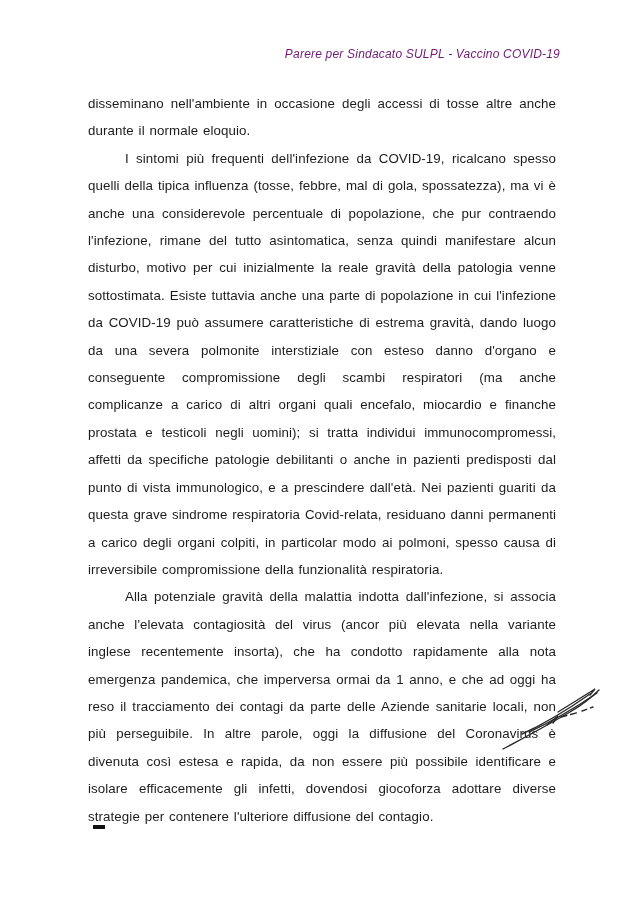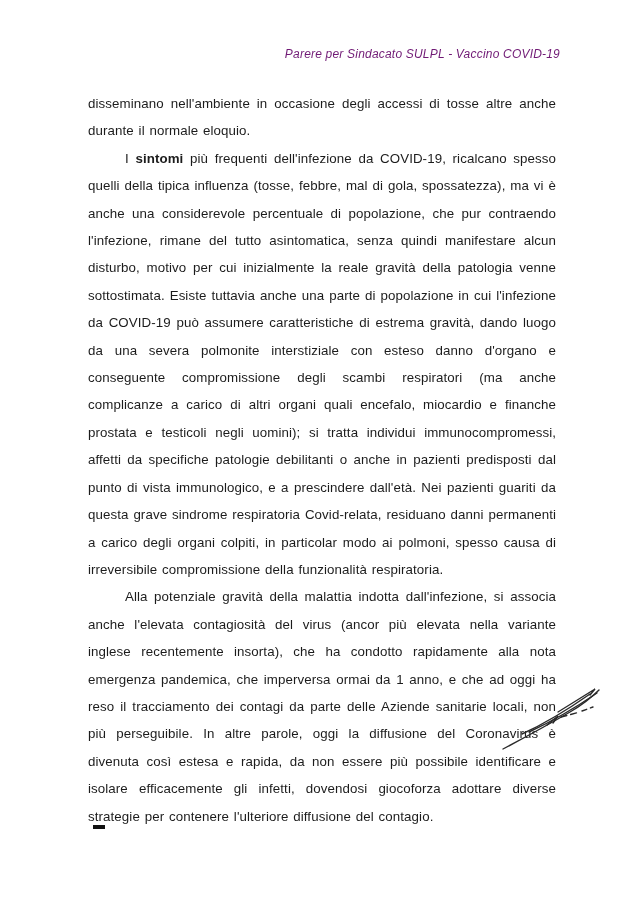--- a/index.html
+++ b/index.html
@@ -39,21 +39,21 @@
     letter-spacing: 0.1px;
     word-spacing: 1px;
   }
   .para {
     margin: 0;
   }
   .para.indent {
     text-indent: 37px;
   }
   .para b {
-    font-weight: bold;
+    font-weight: normal;
   }
   .signature {
     position: absolute;
     left: 498px;
     top: 682px;
     width: 108px;
     height: 72px;
   }
   .signature path {
     fill: none;

